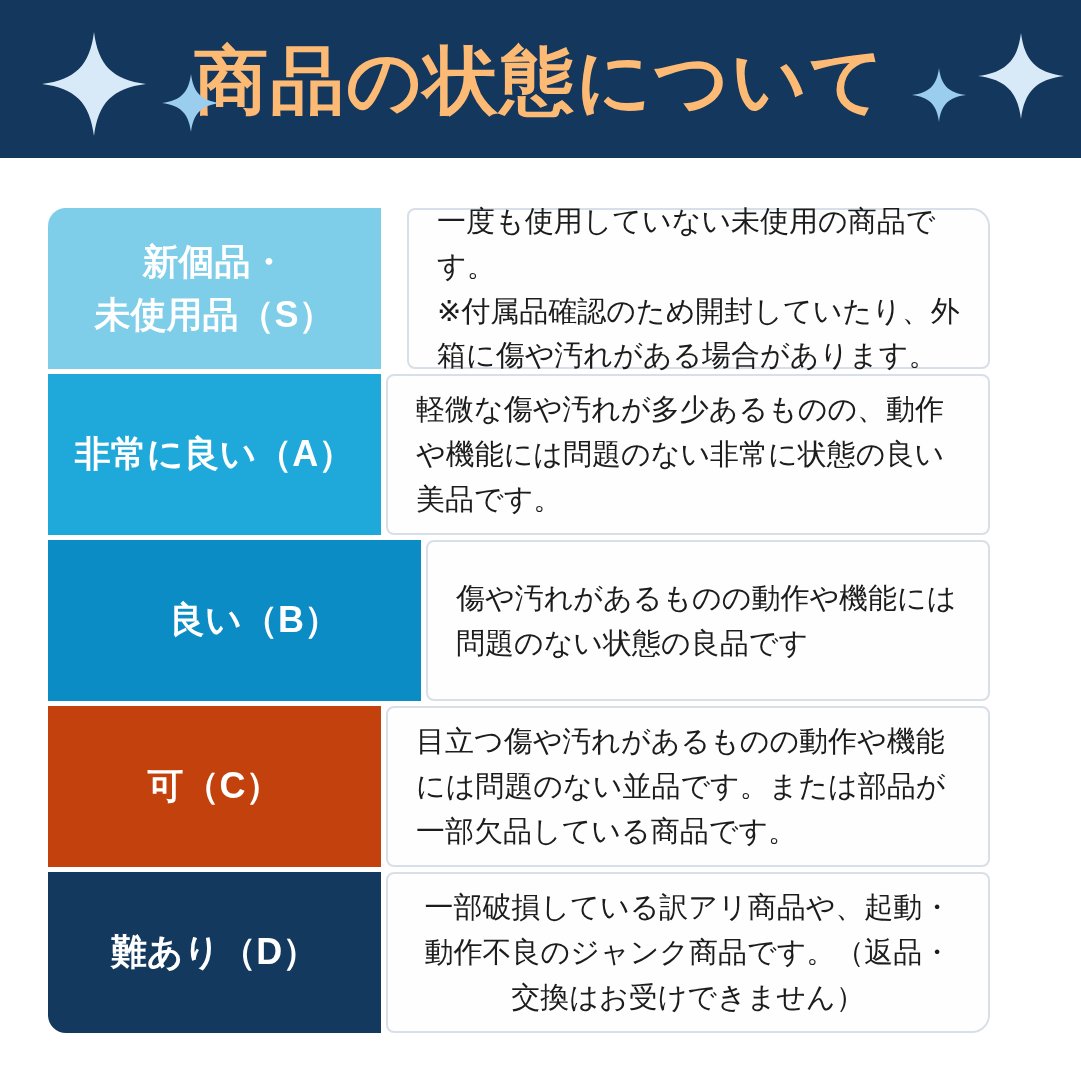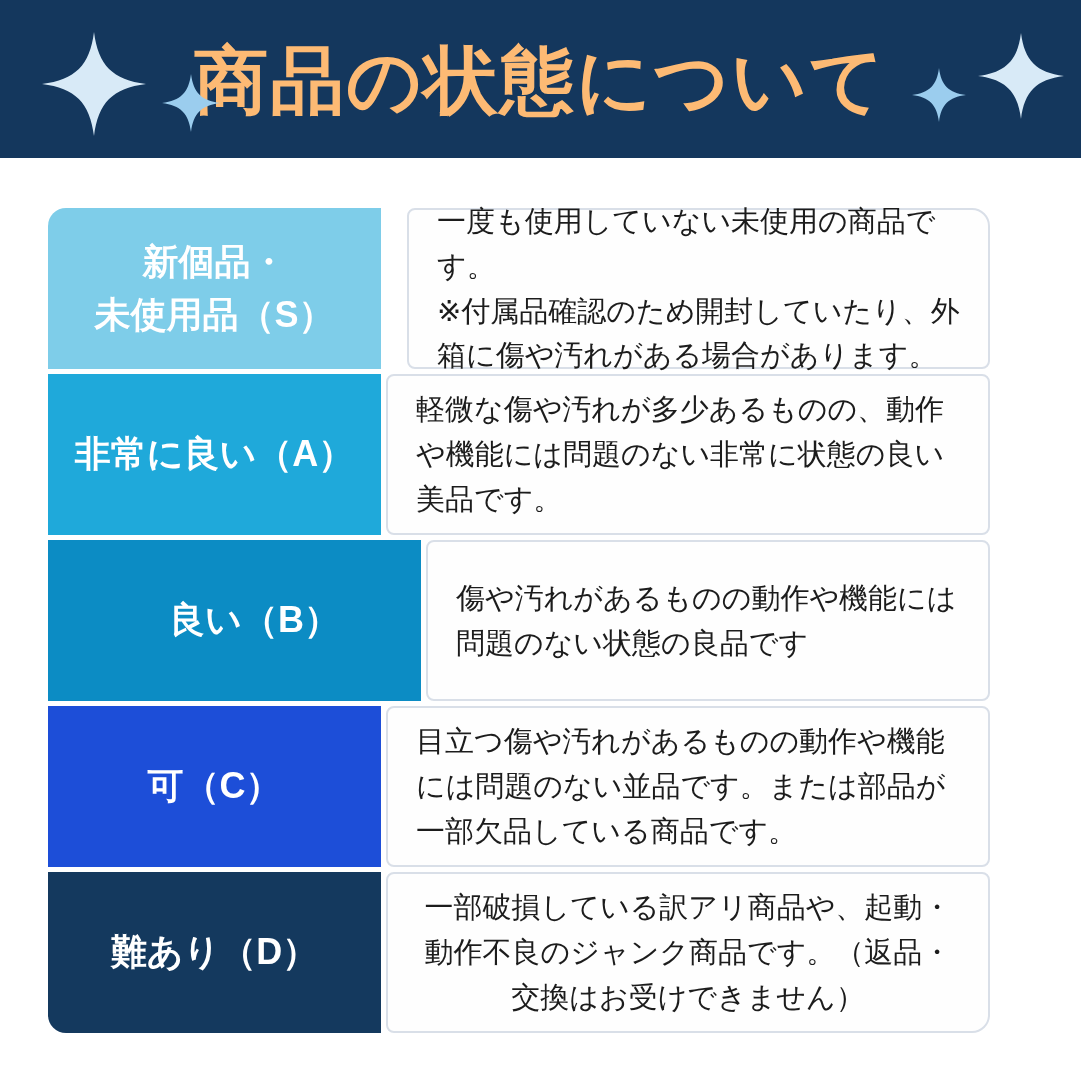--- a/index.html
+++ b/index.html
@@ -116,21 +116,21 @@
     <div class="label-cell" style="background-color: rgb(31, 169, 218);">非常に良い（A）</div>
     <div class="desc-cell">軽微な傷や汚れが多少あるものの、動作や機能には問題のない非常に状態の良い美品です。</div>
   </div>
 
   <div class="row">
     <div class="label-cell" style="background-color: rgb(12, 140, 196); padding-left: 40px;">良い（B）</div>
     <div class="desc-cell">傷や汚れがあるものの動作や機能には問題のない状態の良品です</div>
   </div>
 
   <div class="row">
-    <div class="label-cell" style="background-color: #1d4ed8;">可（C）</div>
+    <div class="label-cell" style="background-color: #c2410c;">可（C）</div>
     <div class="desc-cell">目立つ傷や汚れがあるものの動作や機能には問題のない並品です。または部品が一部欠品している商品です。</div>
   </div>
 
   <div class="row">
     <div class="label-cell" style="background-color: rgb(20, 57, 94);">難あり（D）</div>
     <div class="desc-cell">一部破損している訳アリ商品や、起動・動作不良のジャンク商品です。（返品・交換はお受けできません）</div>
   </div>
 
 </div>
 

